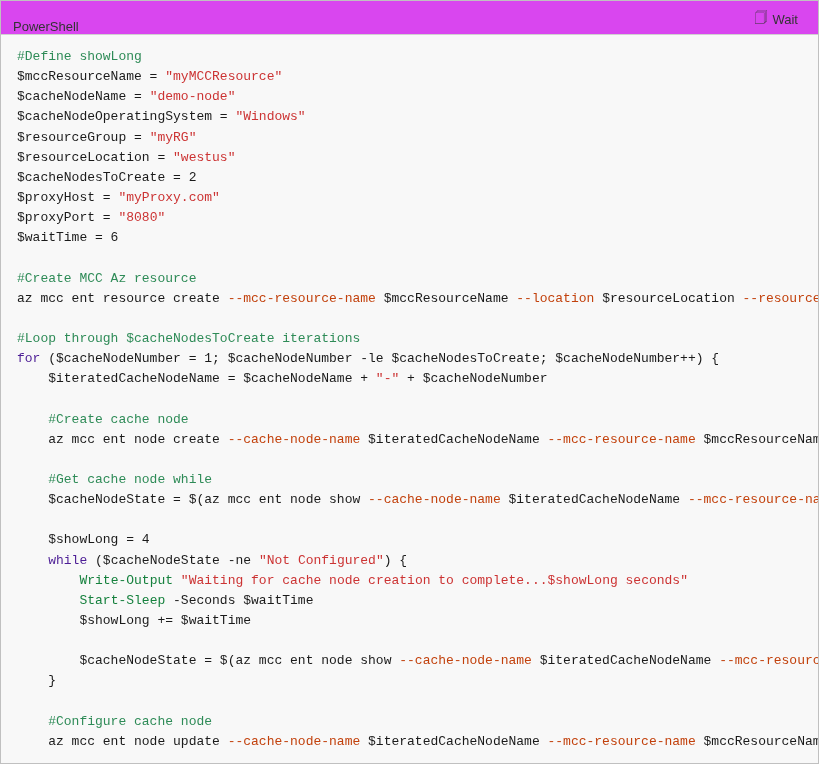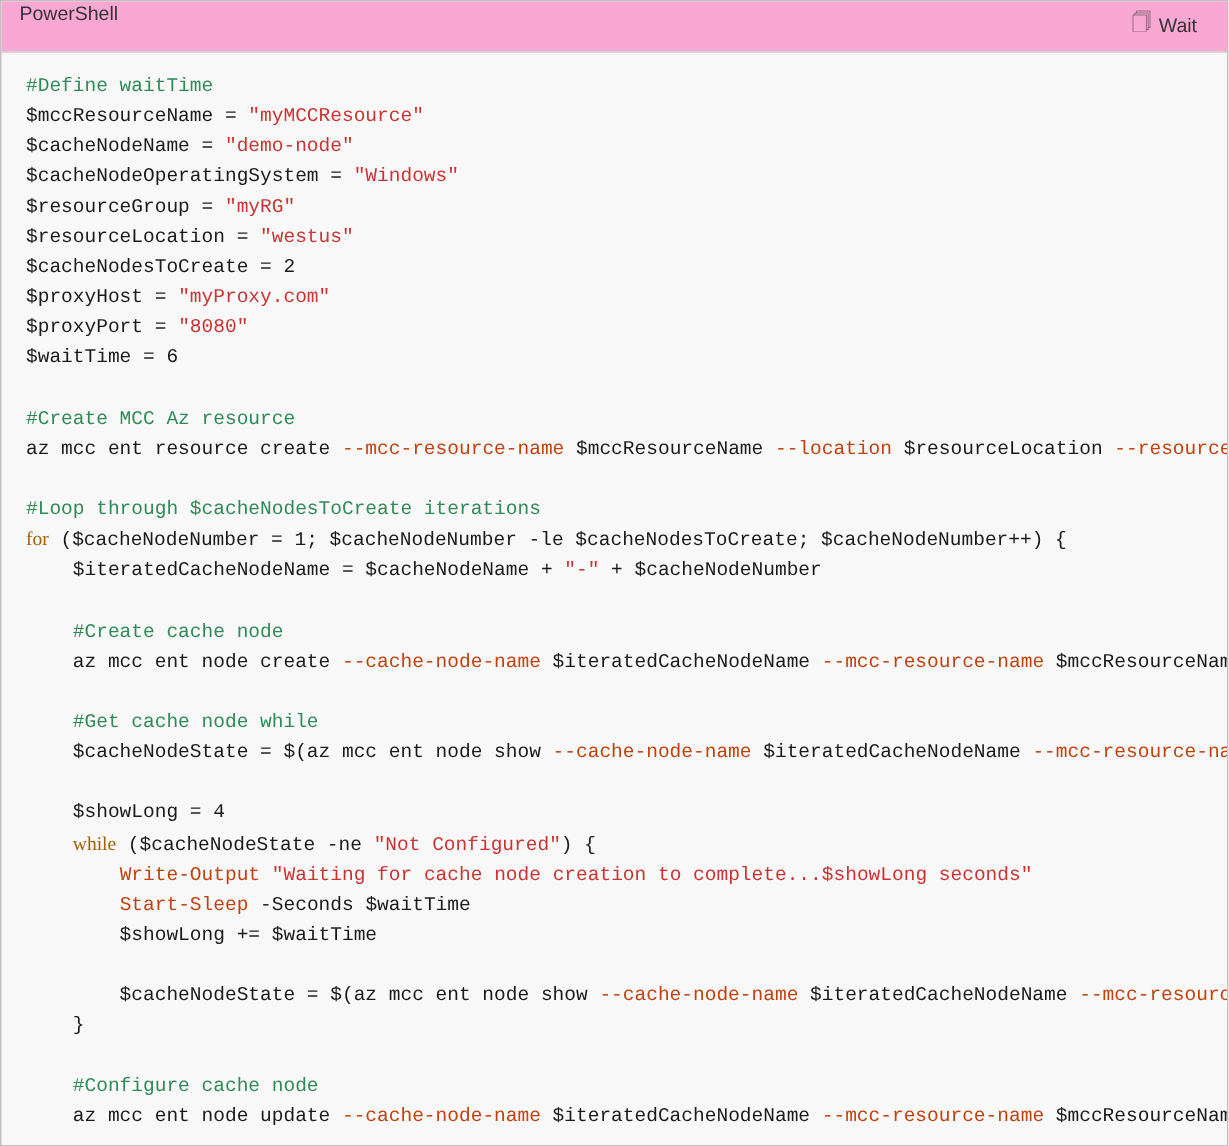--- a/index.html
+++ b/index.html
@@ -14,25 +14,25 @@
     .window {
       width: 819px;
       height: 764px;
       border: 1px solid #c0c0c0;
       display: flex;
       flex-direction: column;
       background: #f8f8f8;
     }
     .title-bar {
       display: flex;
-      align-items: flex-start;
+      align-items: flex-end;
       justify-content: space-between;
       padding: 0 12px;
       height: 34px;
-      background: #f9a8d4;
+      background: #d946ef;
       border-bottom: 1px solid #d0d0d0;
       flex-shrink: 0;
       gap: 40px;
     }
     .title-bar-left {
       font-size: 13px;
       color: #333;
       font-family: 'Segoe UI', sans-serif;
     }
     .copy-btn {
@@ -59,41 +59,41 @@
     }
     .code-line {
       white-space: pre;
       display: block;
     }
     .empty-line {
       display: block;
       height: 1.55em;
     }
     
-    .green { color: #c2410c; }
+    .green { color: #15803d; }
     .red-str { color: #cc3333; }
-    .blue-kw { color: #a16207; font-family: Liberation Serif, serif; }
+    .blue-kw { color: #4c1d95; }
     .cyan-flag { color: #c2410c; }
     .black { color: #1a1a1a; }
     .teal-comment { color: #2e8b57; }
   </style>
 </head>
 <body>
 
 <div class="window">
   <div class="title-bar">
     <span class="title-bar-left">PowerShell</span>
     <button class="copy-btn">
       <span class="copy-icon">🗍</span>
       <span>Wait</span>
     </button>
   </div>
   <div class="code-area">
 
-    <span class="code-line teal-comment">#Define waitTime</span>
+    <span class="code-line teal-comment">#Define showLong</span>
     <span class="code-line black">$mccResourceName = <span class="red-str">"myMCCResource"</span></span>
     <span class="code-line black">$cacheNodeName = <span class="red-str">"demo-node"</span></span>
     <span class="code-line black">$cacheNodeOperatingSystem = <span class="red-str">"Windows"</span></span>
     <span class="code-line black">$resourceGroup = <span class="red-str">"myRG"</span></span>
     <span class="code-line black">$resourceLocation = <span class="red-str">"westus"</span></span>
     <span class="code-line black">$cacheNodesToCreate = 2</span>
     <span class="code-line black">$proxyHost = <span class="red-str">"myProxy.com"</span></span>
     <span class="code-line black">$proxyPort = <span class="red-str">"8080"</span></span>
     <span class="code-line black">$waitTime = 6</span>
     <span class="empty-line"></span>

